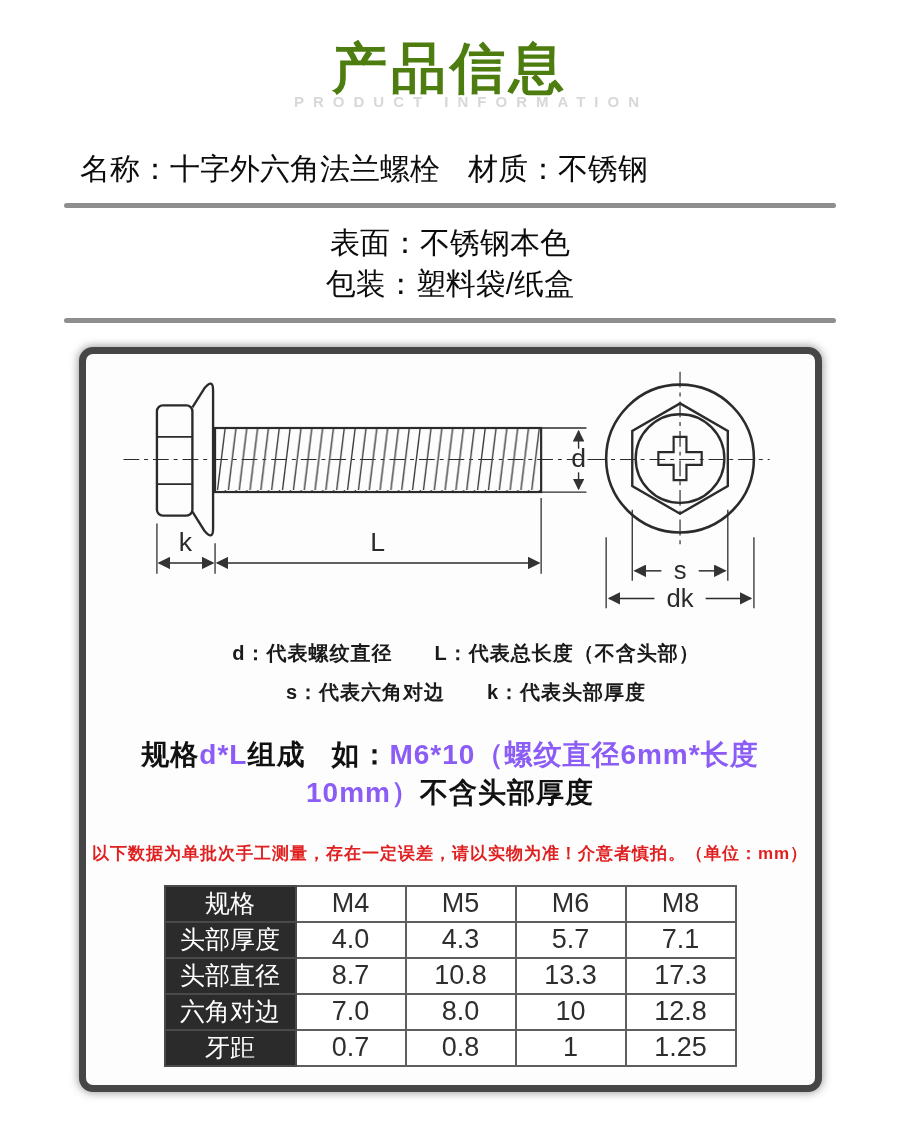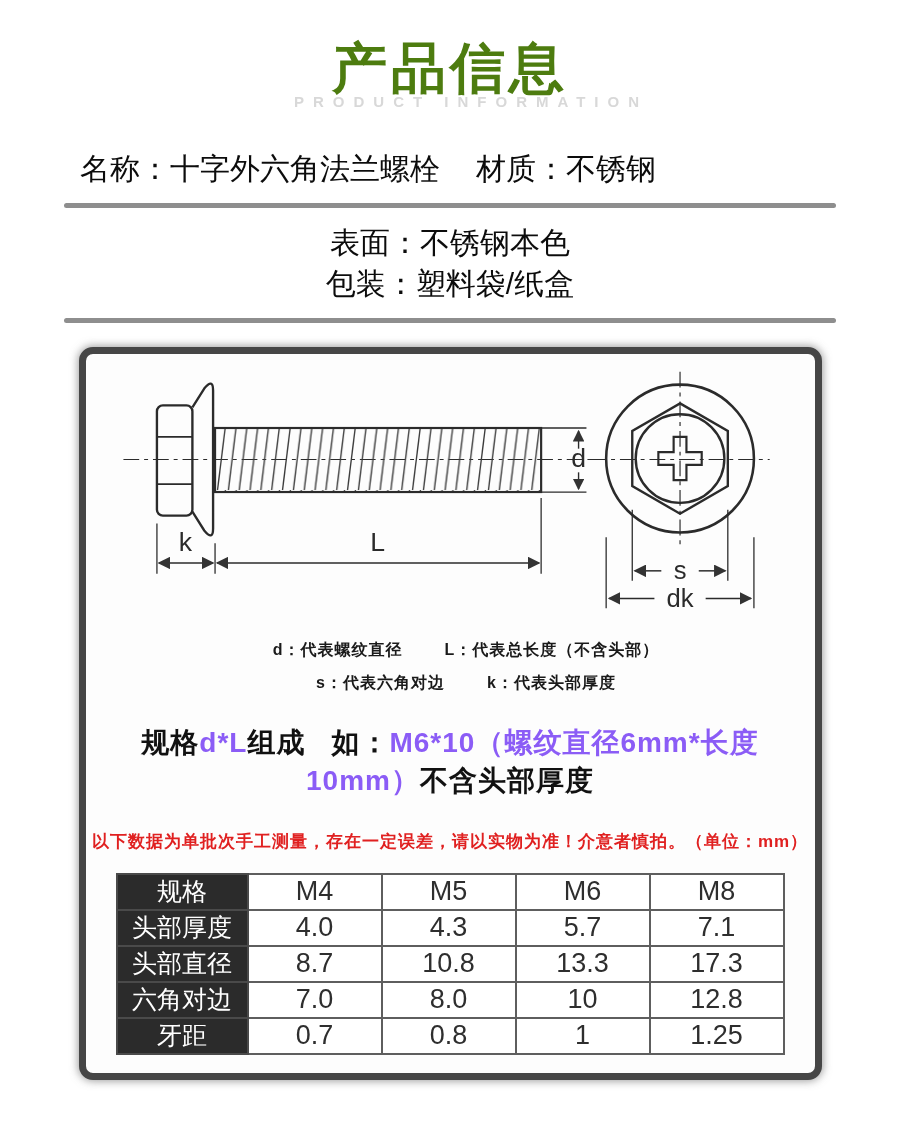--- a/index.html
+++ b/index.html
@@ -19,53 +19,53 @@
     margin-top: -6px;
     font-size: 15px; font-weight: 700; letter-spacing: 9px; color: #d8d8d8; padding-left: 42px;
   }
   
   .info { margin: 24px 64px 0 64px; }
   .info-row {
     display: flex; align-items: center;
     font-size: 30px; font-weight: 500; color: #0c0c0c;
     padding: 15px 16px 13px 16px;
   }
-  .info-row.first { gap: 36px; }
+  .info-row.first { gap: 28px; }
   .info-row.second { justify-content: space-between; flex-direction: column; }
   .divider { height: 5px; background: #8e8e8e; border-radius: 3px; }
   
   .card {
     width: 743px; margin: 24px auto 0 auto;
     border: 7px solid #464646; border-radius: 14px;
     box-shadow: 0 0 9px 1px rgba(90,90,90,0.6);
     background: #fdfdfd;
     padding: 6px 0 18px 0;
   }
   .drawing { display: block; width: 729px; height: 268px; }
   .legend-row {
     display: flex; justify-content: center; gap: 42px;
-    font-size: 16px; font-weight: 700; color: #1a1a1a; margin-top: 12px;
+    font-size: 20px; font-weight: 700; color: #1a1a1a; margin-top: 12px;
     letter-spacing: 1px;
     padding-left: 32px;
   }
   .spec-row {
     text-align: center; font-size: 28px; font-weight: 700; color: #111;
     margin-top: 30px; letter-spacing: 1px;
   }
   .red { color: #8b5cf6; }
   .spec-gap { display: inline-block; width: 26px; }
   .warning {
     text-align: center; font-size: 17px; font-weight: 700; color: #e02020;
     margin-top: 30px; letter-spacing: 1px;
   }
   
   table.dim { border-collapse: collapse; margin: 20px auto 0 auto; }
   table.dim td {
     border: 2px solid #5e5e5e; background: #ffffff;
-    width: 134px; height: 36px; text-align: center; vertical-align: middle;
+    width: 110px; height: 36px; text-align: center; vertical-align: middle;
     font-size: 27px; color: #2e2e2e; font-weight: 500;
   }
   table.dim td.dark {
     background: #2b2b2b; color: #ffffff; width: 131px;
     font-size: 25px; border-color: #4a4a4a;
   }
 </style>
 </head>
 <body>
 

